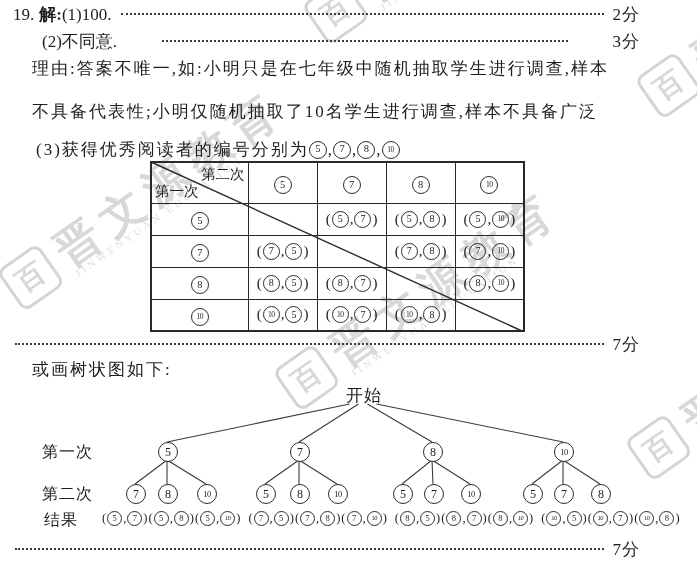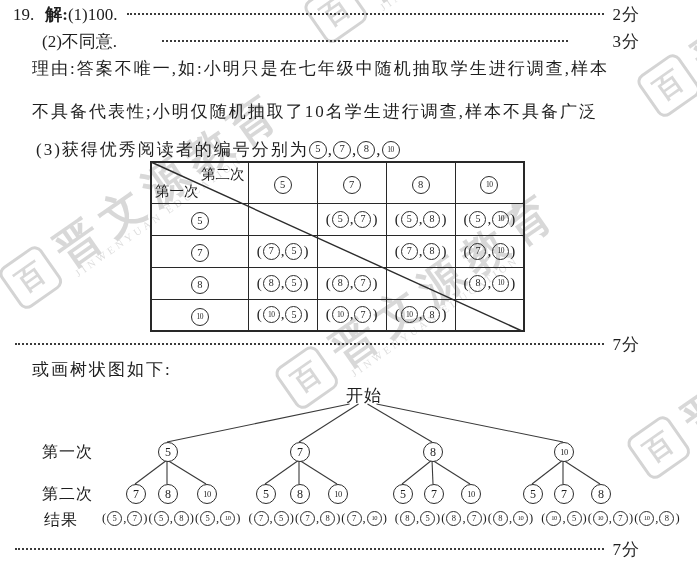--- a/index.html
+++ b/index.html
@@ -6,21 +6,21 @@
   .page{
     position:relative;width:697px;height:563px;background:#ffffff;
     font-family:"Liberation Serif","DejaVu Serif",serif;color:#1e1e1e;
     overflow:hidden;
   }
   
   .row{position:absolute;display:flex;align-items:baseline;font-size:17px;white-space:nowrap;}
   .leader{flex:1;margin:0 9px;border-bottom:2.5px dotted #3b3b3b;transform:translateY(-5px);}
   .score{letter-spacing:1px;}
   .bold{font-weight:bold;}
-  .probnum{margin-right:11px;}
+  .probnum{margin-right:5px;}
   .cjk{letter-spacing:2px;}
   
   .circ{display:inline-flex;align-items:center;justify-content:center;flex:none;
         border:1.3px solid #2c2c2c;border-radius:50%;line-height:1;
         font-family:"Liberation Serif","DejaVu Serif",serif;}
   .c16{width:16px;height:16px;font-size:10.5px;vertical-align:-3px;}
   .c15{width:15px;height:15px;font-size:10px;vertical-align:-3px;}
   .c13{width:13px;height:13px;font-size:8.5px;vertical-align:-2px;}
   .circ.wide{font-size:7.5px;letter-spacing:-.5px;}
   .c13.wide{font-size:6.5px;}

